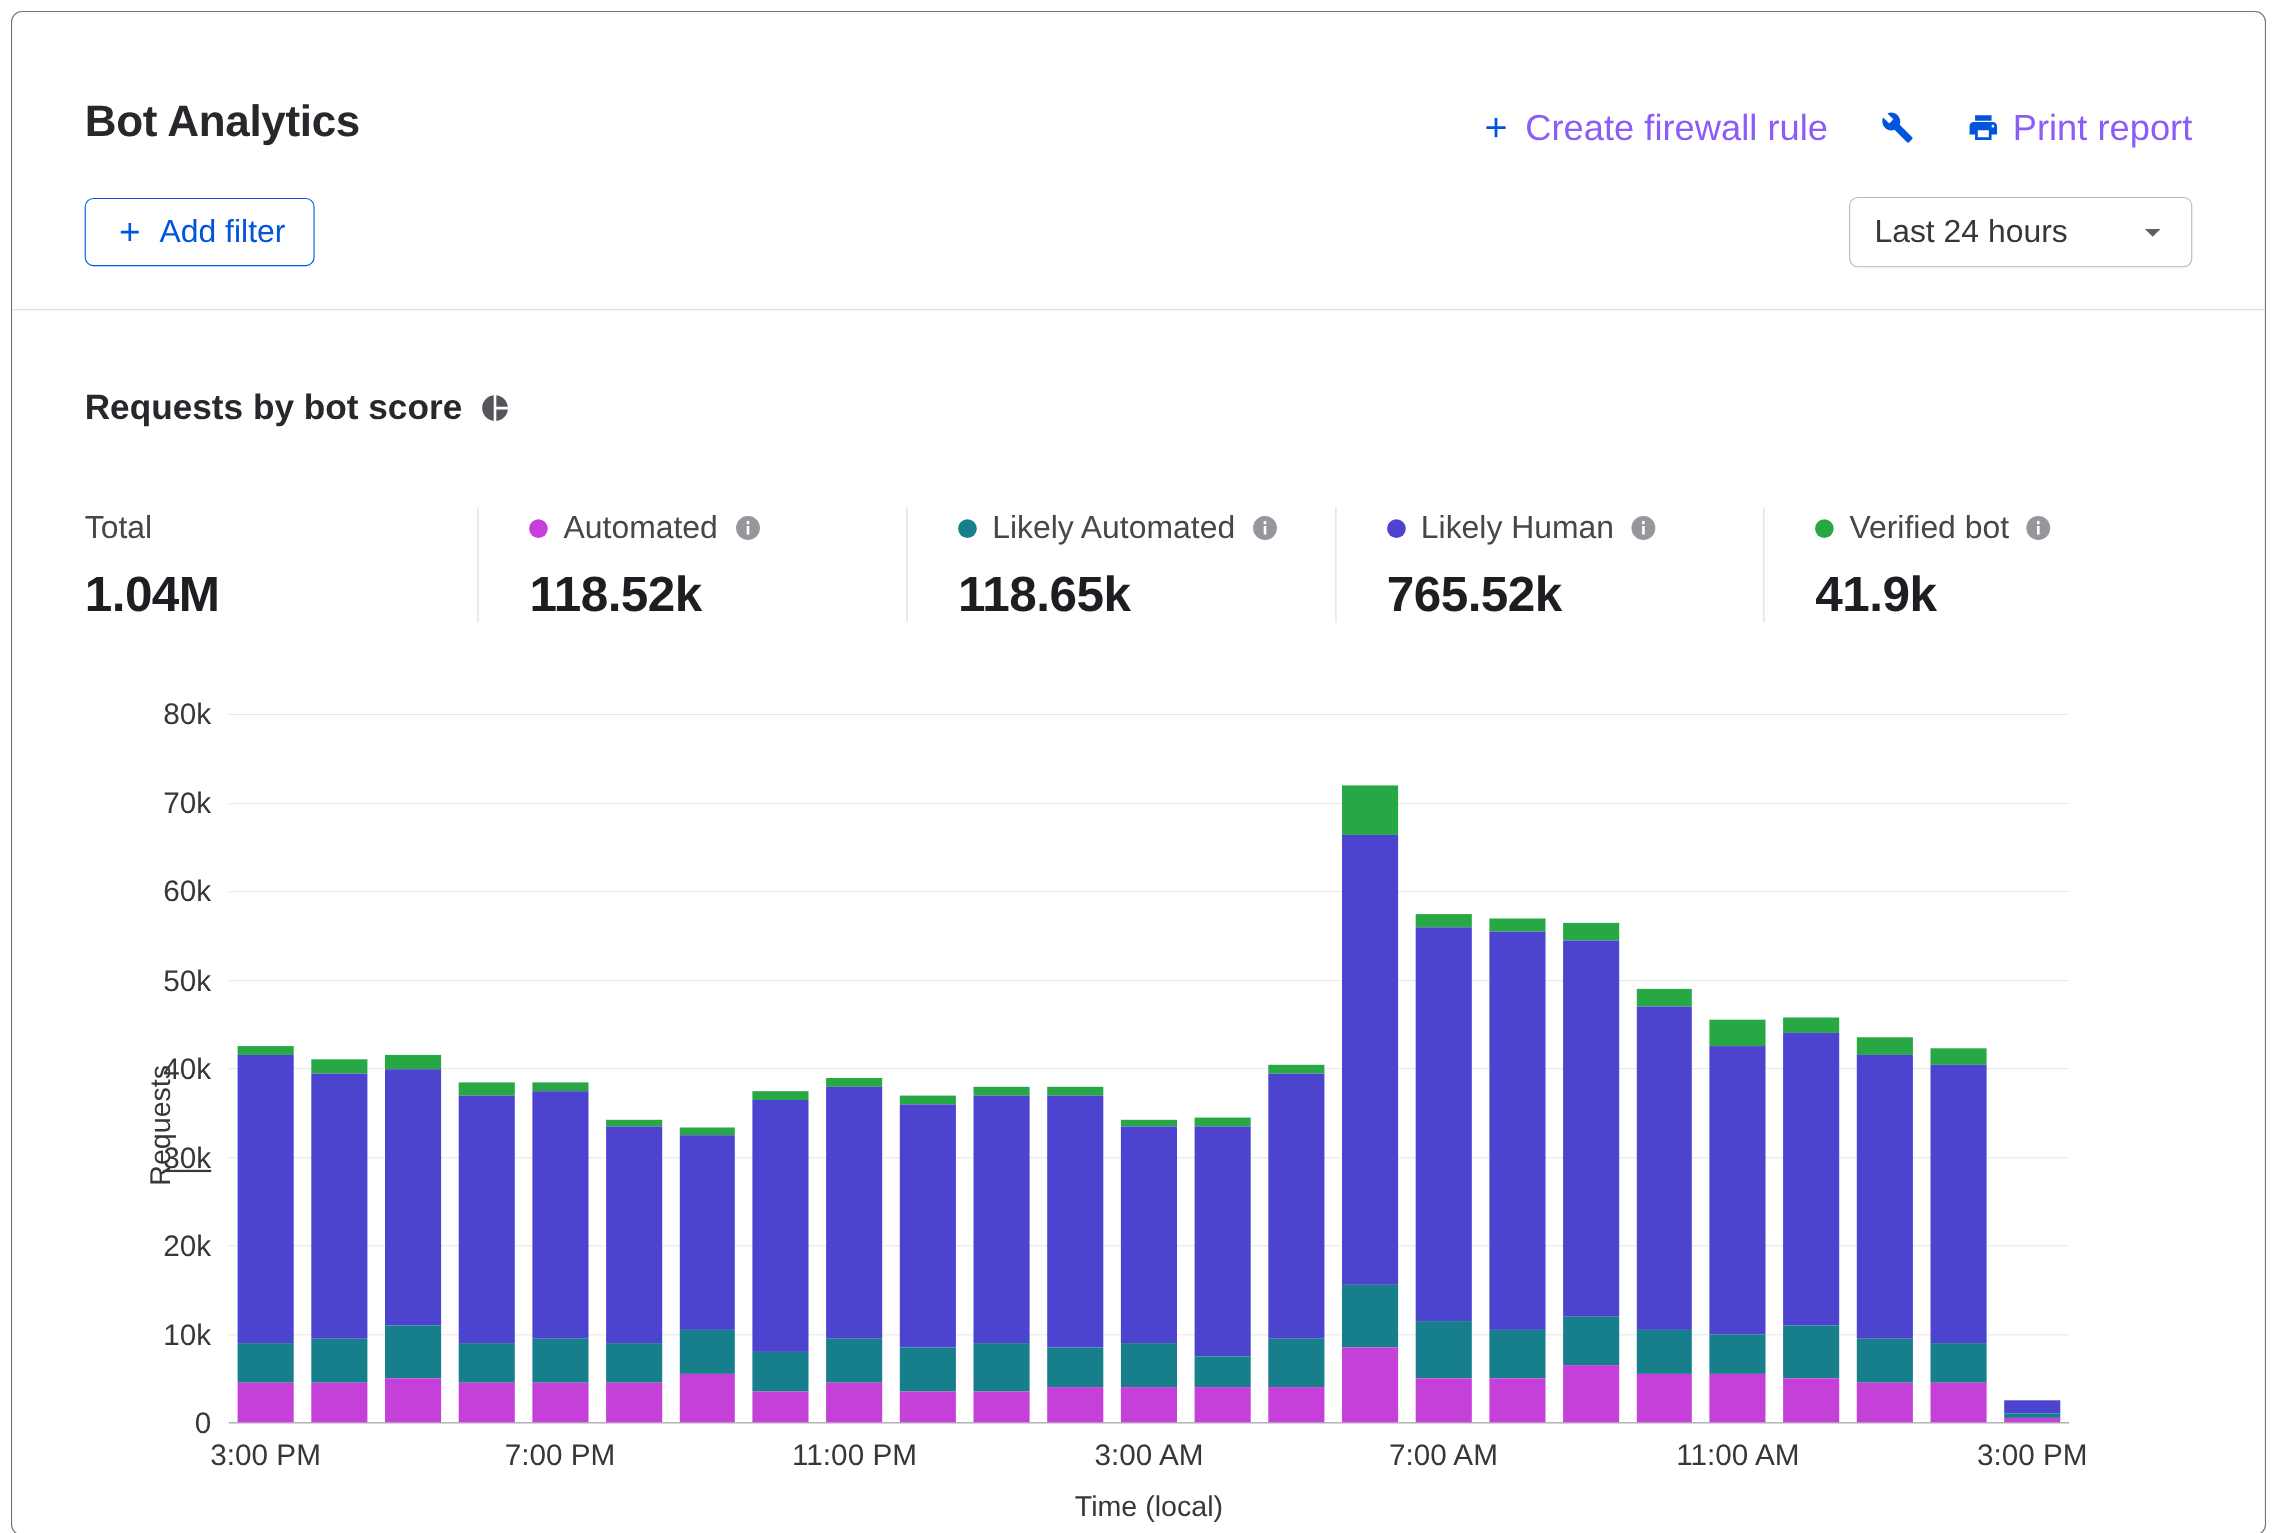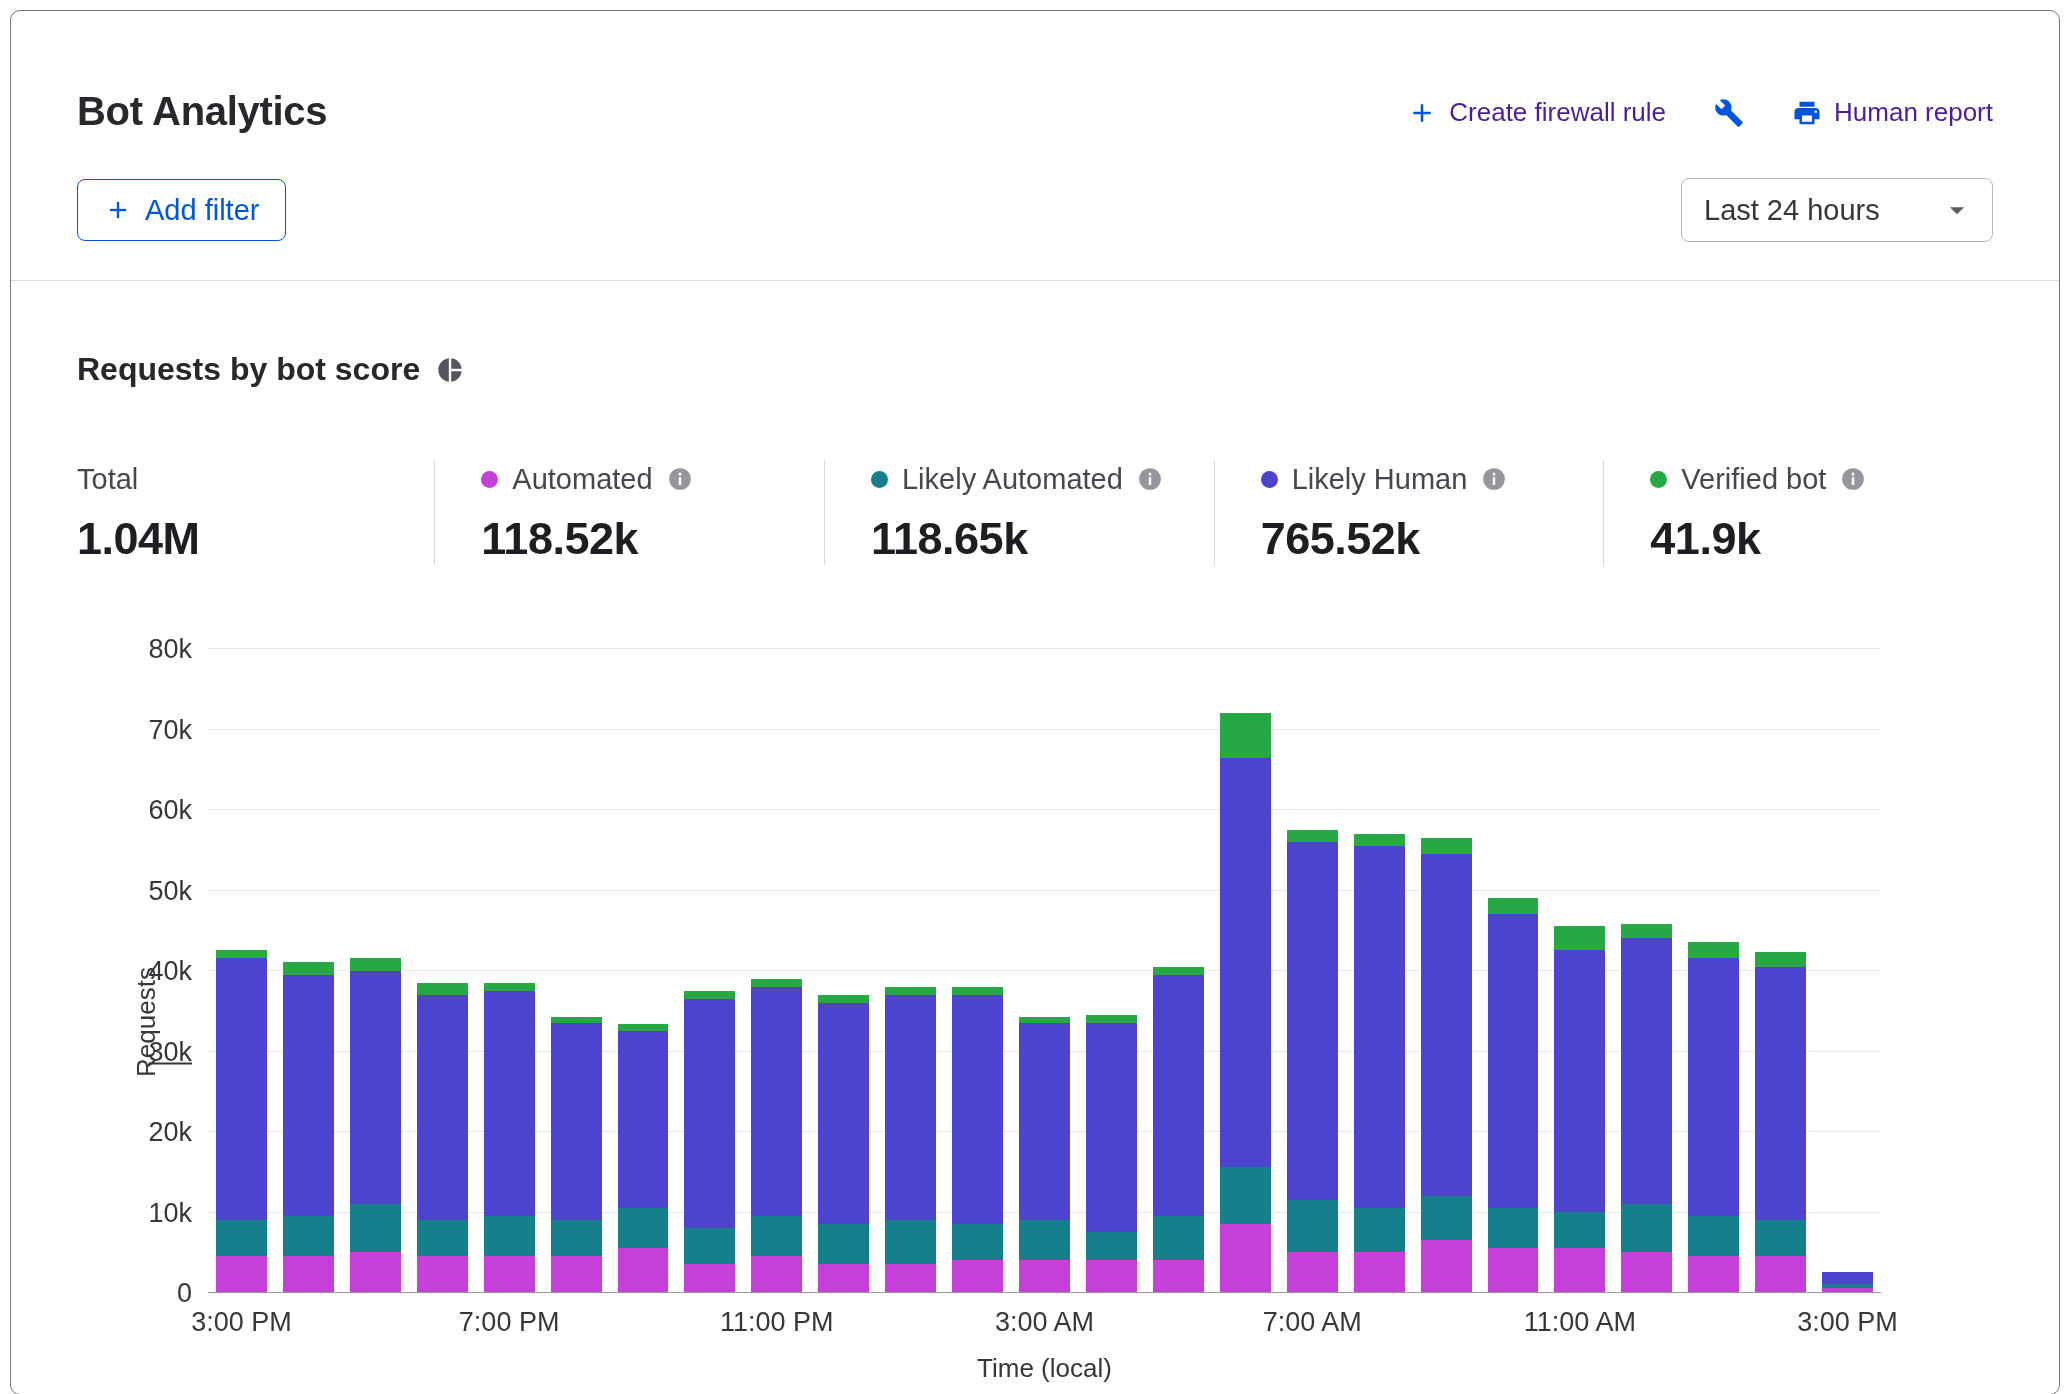--- a/index.html
+++ b/index.html
@@ -15,21 +15,21 @@
     margin:10px;
     border:1px solid #737373;
     border-radius:10px;
     min-height:1380px;
     background:#fff;
   }
   .card-header { padding:78px 66px 38px; border-bottom:1px solid #d9d9dd; }
   .header-top { display:flex; align-items:flex-start; justify-content:space-between; }
   .page-title { font-size:40px; font-weight:700; color:#27272c; letter-spacing:-0.3px; }
   .header-actions { display:flex; align-items:center; gap:48px; padding-top:8px; }
-  .action-link { display:flex; align-items:center; gap:12px; color:#4c1d95; font-size:26px; cursor:pointer; text-decoration:none; white-space:nowrap; }
+  .action-link { display:flex; align-items:center; gap:12px; color:#8b5cf6; font-size:33px; cursor:pointer; text-decoration:none; white-space:nowrap; }
   .action-link svg { width:30px; height:30px; flex:0 0 auto; }
 
   .filter-row { margin-top:44px; display:flex; justify-content:space-between; align-items:center; }
   .add-filter-btn {
     display:flex; align-items:center; gap:13px;
     height:62px; padding:0 26px;
     background:#fff; border:1px solid #0055dc; border-radius:8px;
     color:#0055dc; font-size:29px; font-family:inherit; cursor:pointer;
   }
   .add-filter-btn svg { width:28px; height:28px; }
@@ -98,21 +98,21 @@
                 <path d="M22.7 19l-9.1-9.1c.9-2.3.4-5-1.5-6.9-2-2-5-2.4-7.4-1.3L9 6 6 9 1.6 4.7C.4 7.1.9 10.1 2.9 12.1c1.9 1.9 4.6 2.4 6.9 1.5l9.1 9.1c.4.4 1 .4 1.4 0l2.3-2.3c.5-.4.5-1.1.1-1.4z"></path>
               </svg>
           </span>
         </a>
         <a class="action-link">
           <span style="display:flex;">
             <svg viewBox="0 0 24 24" fill="#0055dc">
                 <path d="M19 8H5c-1.66 0-3 1.34-3 3v6h4v4h12v-4h4v-6c0-1.66-1.34-3-3-3zm-3 11H8v-5h8v5zm3-7c-.55 0-1-.45-1-1s.45-1 1-1 1 .45 1 1-.45 1-1 1zm-1-9H6v4h12V3z"></path>
               </svg>
           </span>
-          <span>Human report</span>
+          <span>Print report</span>
         </a>
       </div>
     </div>
 
     <div class="filter-row">
       <button class="add-filter-btn">
         <span style="display:flex;">
           <svg viewBox="0 0 24 24" fill="#0055dc">
               <path d="M11 5h2v14h-2z"></path>
               <path d="M5 11h14v2H5z"></path>

